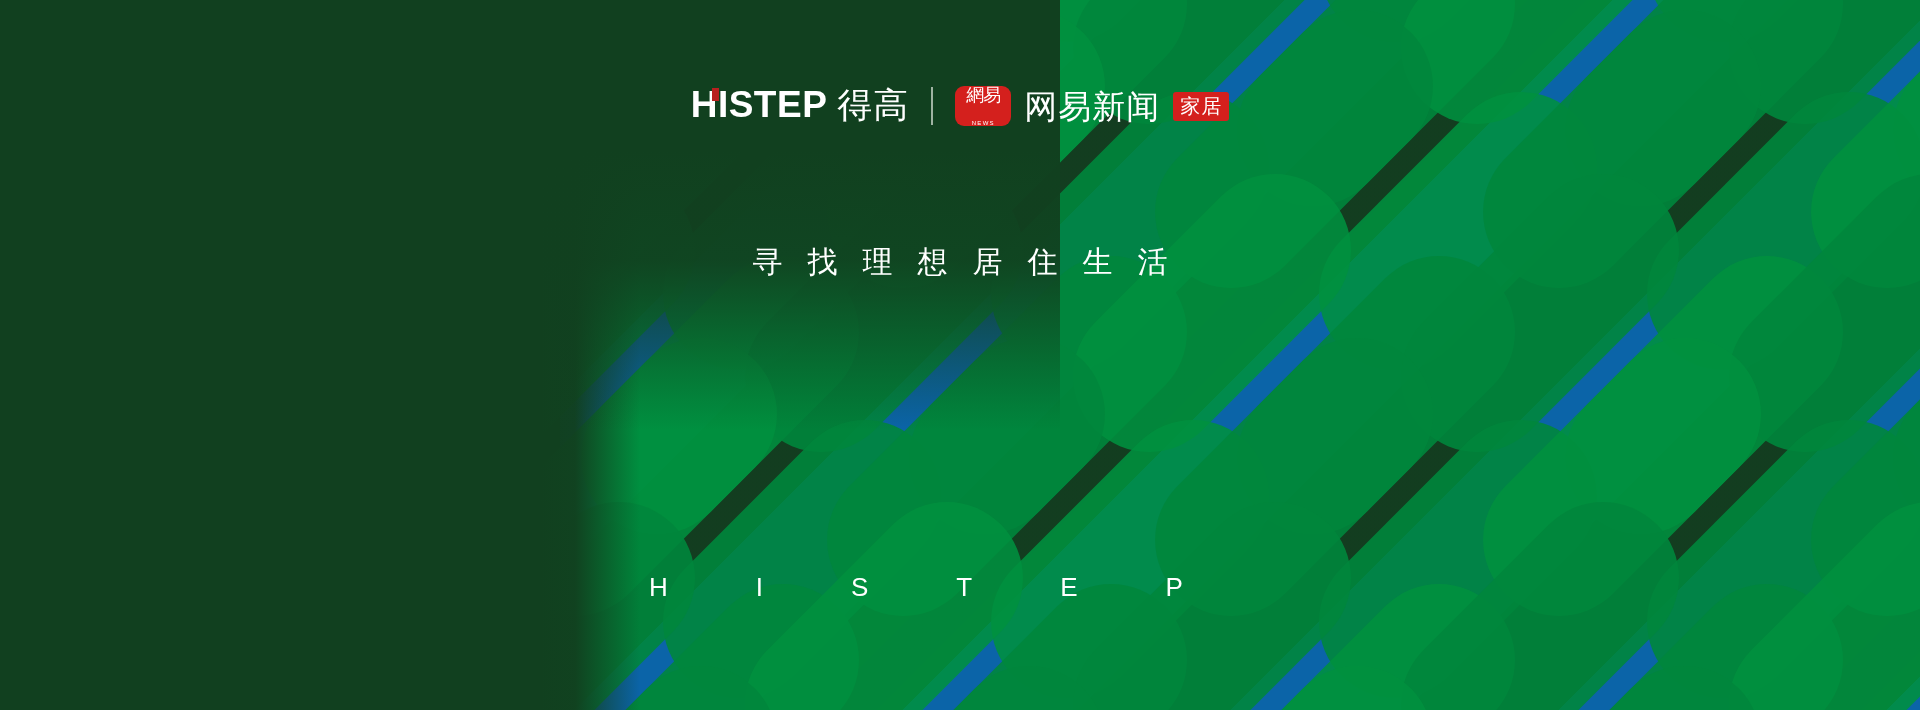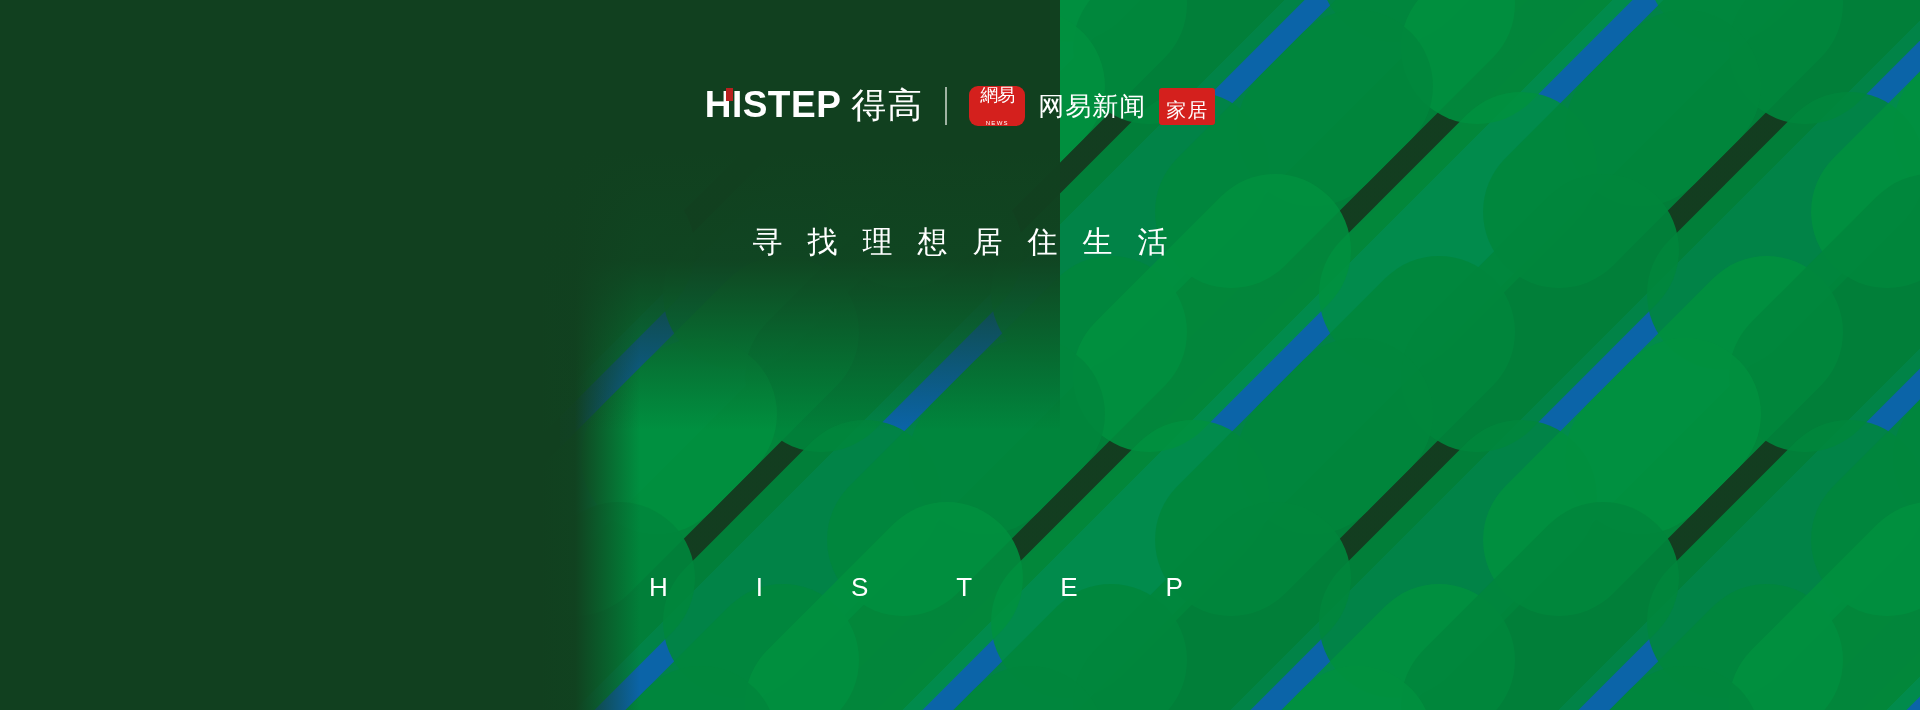--- a/index.html
+++ b/index.html
@@ -103,26 +103,26 @@
 
   .netease-lockup { display:flex; align-items:center; gap:13px; }
   .ne-badge {
     width:56px; height:40px; border-radius:9px; background:#d4201d;
     display:flex; flex-direction:column; align-items:center; justify-content:space-between;
     line-height:1;
   }
   .ne-badge .ne-cn { font-size:18px; color:#fff; font-family:"DejaVu Sans",sans-serif; letter-spacing:-1px; }
   .ne-badge .ne-en { font-size:6px; color:#fff; letter-spacing:1.3px; margin-top:2px; }
   .ne-text {
-    font-size:26px; color:#ffffff; letter-spacing:1px; line-height:1;
+    font-size:33px; color:#ffffff; letter-spacing:1px; line-height:1;
     font-family:"DejaVu Sans","Liberation Sans",sans-serif;
   }
   .ne-tag {
     background:#d4201d; color:#ffffff;
-    font-size:20px; padding:12px 7px 5px; border-radius:3px;
+    font-size:20px; padding:4px 7px 5px; border-radius:3px;
     line-height:1; letter-spacing:1px;
     font-family:"DejaVu Serif","DejaVu Sans",serif;
   }
 
   
   #title-block {
     position:absolute; left:0; right:0; top:188px;
     z-index:7;
     display:flex; flex-direction:column; align-items:center;
   }
@@ -153,21 +153,21 @@
     content:""; position:absolute; top:14px; left:8px;
     width:88px; height:12px; background:#ffffff;
     transform-origin:left center; transform:rotate(34deg);
     border-radius:2px;
   }
   .roof:after {
     left:auto; right:8px; transform-origin:right center; transform:rotate(-34deg);
   }
 
   .subtitle {
-    margin-top:34px;
+    margin-top:54px;
     font-size:30px; color:#ffffff; letter-spacing:25px;
     text-indent:25px;
     font-family:"DejaVu Sans","Liberation Sans",sans-serif;
     font-weight:400;
   }
 
   
   #bottom-word {
     position:absolute; left:0; right:0; top:572px;
     text-align:center; z-index:7;

